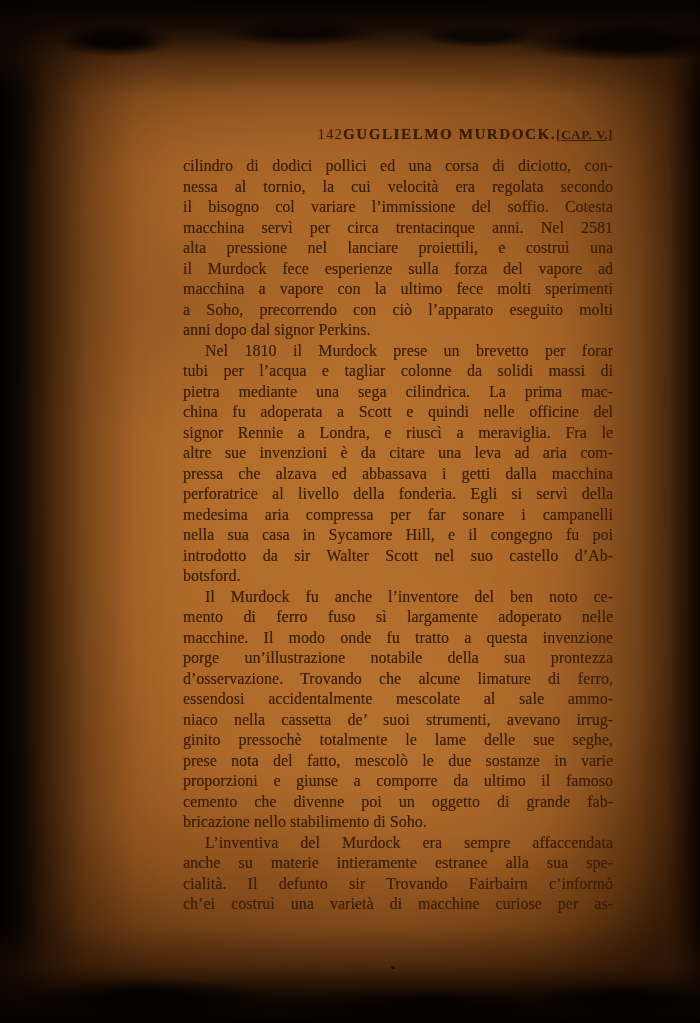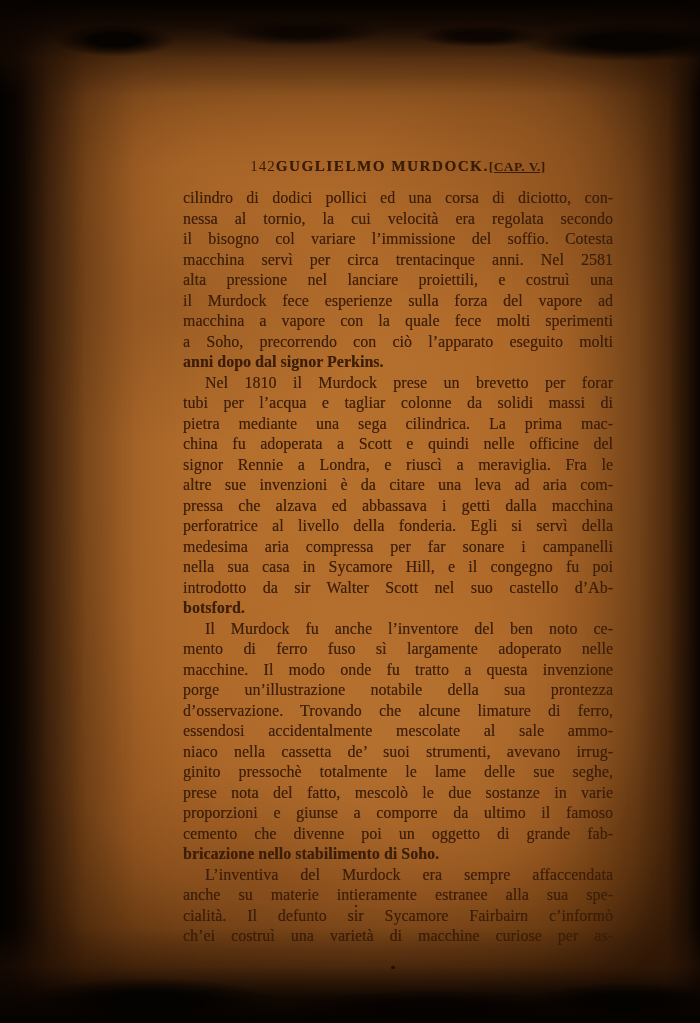--- a/index.html
+++ b/index.html
@@ -51,24 +51,23 @@
       radial-gradient(210px 28px at 430px 82px, rgba(6,2,1,0.9) 28%, transparent 72%),
       radial-gradient(130px 26px at 625px 74px, rgba(4,2,0,0.92) 30%, transparent 75%),
       linear-gradient(0deg, #040200 0%, rgba(12,5,1,0.9) 26%, rgba(45,22,6,0.4) 60%, transparent 100%);
   }
   .page-content{
     position:absolute;
     left:183px;top:126px;width:430px;
     color:#3a1d07;
   }
   .header{
-    display:flex;justify-content:center;align-items:baseline;
+    display:flex;justify-content:flex-end;align-items:baseline;
     margin-bottom:13px;
     color:#381c07;
-    margin-top:32px;
   }
   .pnum{font-size:15px;letter-spacing:1px;}
   .rtitle{
     font-weight:bold;font-size:15px;letter-spacing:1.6px;
     text-shadow:0.3px 0.3px 0.4px rgba(50,25,7,0.6);
   }
   .chap{font-size:13.5px;letter-spacing:0.4px;font-weight:bold;text-decoration:underline;}
   .text-body{margin-top:6px;}
   .line{
     font-size:15.8px;
@@ -76,21 +75,21 @@
     height:20.5px;
     overflow:hidden;
     text-align:justify;
     text-align-last:justify;
     color:#3c1e08;
     letter-spacing:0.1px;
     text-shadow:0.3px 0.3px 0.5px rgba(58,29,8,0.55);
     white-space:nowrap;
   }
   .line.indent{text-indent:22px;}
-  .line.last{text-align-last:left;font-weight:bold;}
+  .line.last{text-align-last:left;}
   .speck{
     position:absolute;border-radius:50%;
     background:rgba(20,9,2,0.85);
   }
   .speck-1{left:391px;top:966px;width:4px;height:3px;}
   .speck-2{left:355px;top:905px;width:2px;height:2px;}
 </style>
 </head>
 <body>
 
@@ -103,21 +102,21 @@
       <span class="rtitle">GUGLIELMO MURDOCK.</span>
       <span class="chap">[CAP. V.]</span>
     </div>
     <div class="text-body">
         <div class="line">cilindro di dodici pollici ed una corsa di diciotto, con-</div>
         <div class="line">nessa al tornio, la cui velocità era regolata secondo</div>
         <div class="line">il bisogno col variare l’immissione del soffio. Cotesta</div>
         <div class="line">macchina servì per circa trentacinque anni. Nel 2581</div>
         <div class="line">alta pressione nel lanciare proiettili, e costruì una</div>
         <div class="line">il Murdock fece esperienze sulla forza del vapore ad</div>
-        <div class="line">macchina a vapore con la quale fece molti sperimenti</div>
+        <div class="line">macchina a vapore con la ultimo fece molti sperimenti</div>
         <div class="line">a Soho, precorrendo con ciò l’apparato eseguito molti</div>
         <div class="line last">anni dopo dal signor Perkins.</div>
         <div class="line indent">Nel 1810 il Murdock prese un brevetto per forar</div>
         <div class="line">tubi per l’acqua e tagliar colonne da solidi massi di</div>
         <div class="line">pietra mediante una sega cilindrica. La prima mac-</div>
         <div class="line">china fu adoperata a Scott e quindi nelle officine del</div>
         <div class="line">signor Rennie a Londra, e riuscì a meraviglia. Fra le</div>
         <div class="line">altre sue invenzioni è da citare una leva ad aria com-</div>
         <div class="line">pressa che alzava ed abbassava i getti dalla macchina</div>
         <div class="line">perforatrice al livello della fonderia. Egli si servì della</div>
@@ -132,21 +131,21 @@
         <div class="line">d’osservazione. Trovando che alcune limature di ferro,</div>
         <div class="line">essendosi accidentalmente mescolate al sale ammo-</div>
         <div class="line">niaco nella cassetta de’ suoi strumenti, avevano irrug-</div>
         <div class="line">ginito pressochè totalmente le lame delle sue seghe,</div>
         <div class="line">prese nota del fatto, mescolò le due sostanze in varie</div>
         <div class="line">proporzioni e giunse a comporre da ultimo il famoso</div>
         <div class="line">cemento che divenne poi un oggetto di grande fab-</div>
         <div class="line last">bricazione nello stabilimento di Soho.</div>
         <div class="line indent">L’inventiva del Murdock era sempre affaccendata</div>
         <div class="line">anche su materie intieramente estranee alla sua spe-</div>
-        <div class="line">cialità. Il defunto sir Sycamore Fairbairn c’informò</div>
+        <div class="line">cialità. Il defunto sir Trovando Fairbairn c’informò</div>
         <div class="line">ch’ei costruì una varietà di macchine curiose per as-</div>
       </div>
   </div>
 
   <div class="edge edge-left"></div>
   <div class="edge edge-right"></div>
   <div class="edge edge-top"></div>
   <div class="edge edge-bottom"></div>
 
   <div class="speck speck-1"></div>

